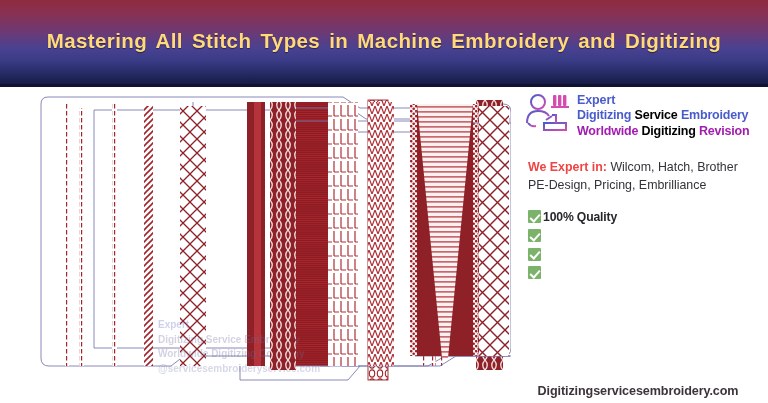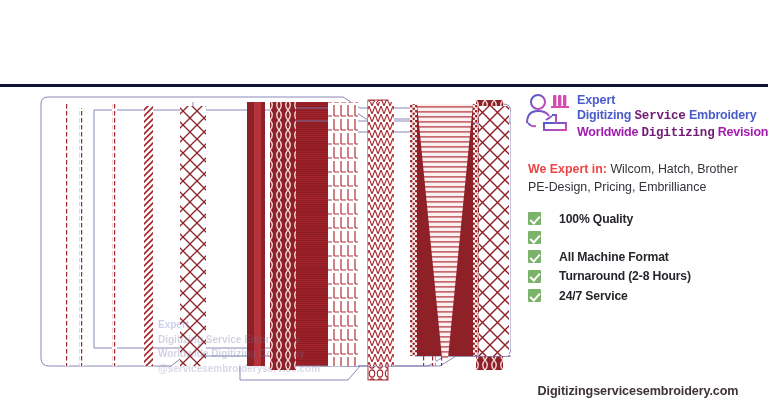--- a/index.html
+++ b/index.html
@@ -99,40 +99,40 @@
     font-size: 12.5px; font-weight: bold;
     line-height: 1.22; letter-spacing: -0.2px;
     white-space: nowrap;
   }
   .logo-line3 {
     font-size: 12.5px; font-weight: bold;
     line-height: 1.24; letter-spacing: -0.2px;
     white-space: nowrap;
   }
   .c-blue  { color: #4a5ccb; }
-  .c-pink  { color: #701a75; font-family: Liberation Mono, monospace; }
+  .c-pink  { color: #000000; }
   .c-dark  { color: #a21caf; }
 
   .expertise {
     margin: 20px 0 0 16px;
     width: 224px;
     font-size: 12.4px;
     color: #33333b;
     line-height: 1.45;
   }
   .expertise b { color: #ef4444; font-weight: bold; }
 
   .features {
     margin: 15px 0 0 16px;
     list-style: none;
   }
   .feature {
     display: flex;
     align-items: center;
-    gap: 18px;
+    gap: 2px;
     margin-bottom: 5.5px;
   }
   .chk {
     flex: 0 0 auto;
     width: 13px; height: 13px;
     background: #7cb36b;
     position: relative;
     border-radius: 1px;
   }
   .chk::after {
@@ -161,20 +161,23 @@
     font-weight: bold;
     color: #3d333a;
     letter-spacing: -0.1px;
   }
 </style>
 </head>
 <body>
 
 <div class="page">
 
+  <div class="header">
+    <div class="header-title">Mastering All Stitch Types in Machine Embroidery and Digitizing</div>
+  </div>
   <div class="header-rule"></div>
 
   <div class="sample-wrap">
     <svg class="sample-svg" width="502" height="308" viewBox="0 0 502 308" xmlns="http://www.w3.org/2000/svg">
       <defs>
 
         <pattern id="pDot" width="3" height="4" patternUnits="userSpaceOnUse">
           <rect width="3" height="4" fill="#fff"></rect>
           <rect x="0.6" y="0.6" width="1.8" height="1.8" fill="#9e1f26"></rect>
         </pattern>
@@ -384,28 +387,22 @@
     <ul class="features">
       <li class="feature">
         <span class="chk"></span>
         <span class="feature-label">100% Quality</span>
       </li>
       <li class="feature">
         <span class="chk"></span>
       </li>
       <li class="feature">
         <span class="chk"></span>
-        <span class="feature-label">All Machine Format</span>
       </li>
       <li class="feature">
         <span class="chk"></span>
-        <span class="feature-label">Turnaround (2-8 Hours)</span>
-      </li>
-      <li class="feature">
-        <span class="chk"></span>
-        <span class="feature-label">24/7 Service</span>
       </li>
     </ul>
 
     <div class="site">Digitizingservicesembroidery.com</div>
   </div>
 
 </div>
 
 </body></html>

